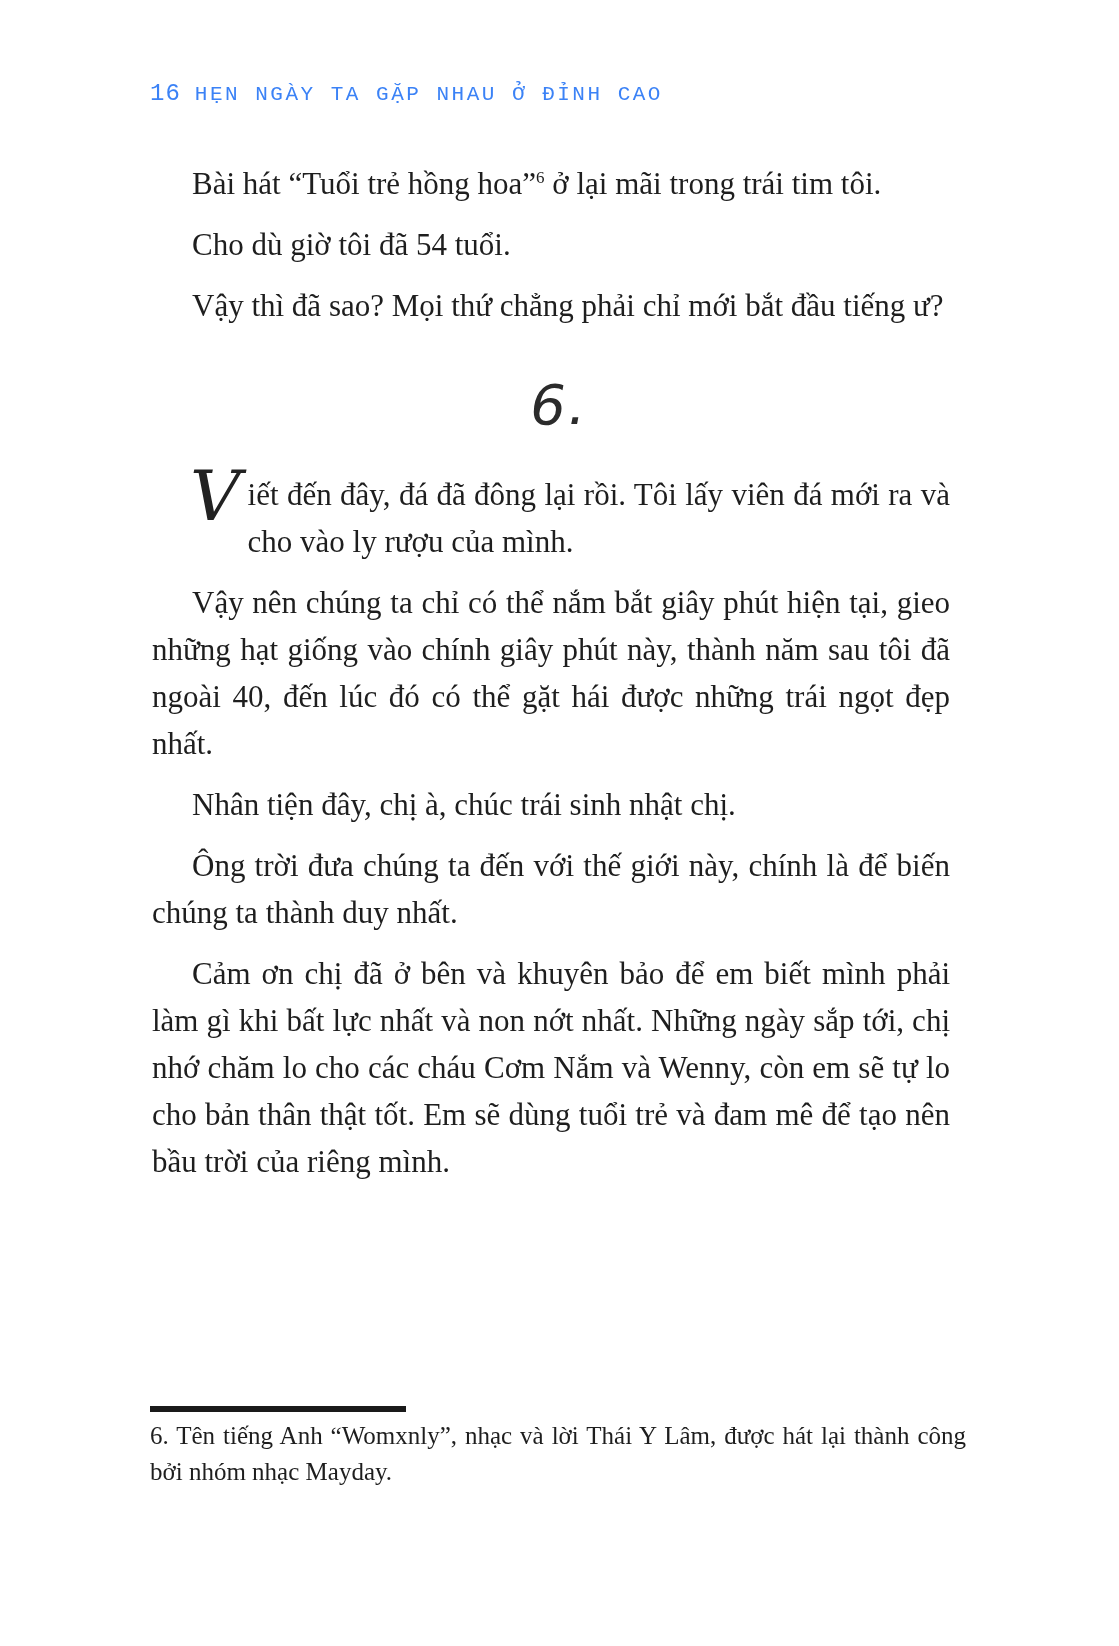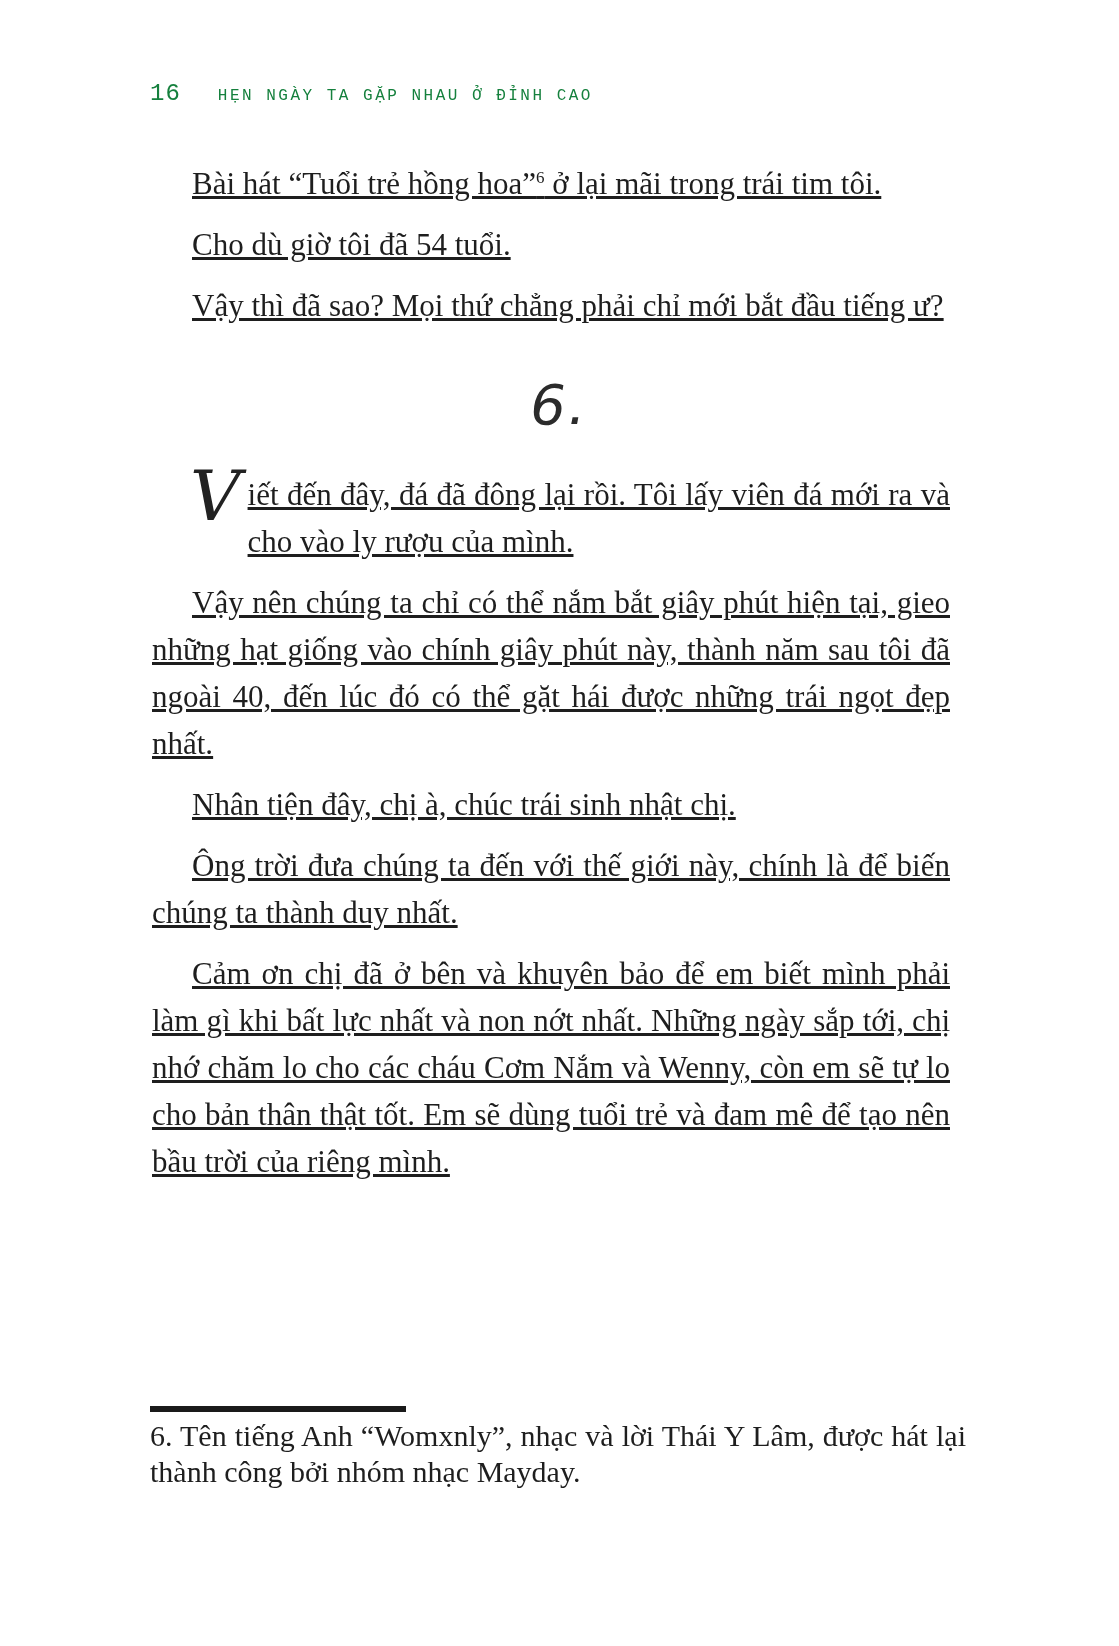--- a/index.html
+++ b/index.html
@@ -18,47 +18,45 @@
     overflow: hidden;
     box-sizing: border-box;
   }
   
   .page-header {
     position: absolute;
     top: 80px;
     left: 150px;
     display: flex;
     align-items: baseline;
-    gap: 22px;
-    color: #15803d;
+    gap: 14px;
+    color: #3b82f6;
     font-family: "Liberation Mono", "DejaVu Sans Mono", monospace;
   }
   .page-number {
     font-size: 24px;
     letter-spacing: 1px;
   }
   .running-title {
-    font-size: 16px;
+    font-size: 21px;
     letter-spacing: 2.5px;
-    margin-left: 15px;
   }
   
   .body-text {
     position: absolute;
     top: 160px;
     left: 152px;
     width: 814px;
     font-size: 31px;
     line-height: 47px;
     text-align: justify;
   }
   .para {
     margin: 0 16px 14px 0;
     text-indent: 40px;
-    text-decoration: underline;
   }
   .fn-sup {
     font-size: 17px;
     vertical-align: super;
     line-height: 0;
   }
   
   .section-number {
     margin: 36px 0 26px 0;
     text-align: center;
@@ -94,21 +92,21 @@
     top: 1406px;
     width: 256px;
     height: 6px;
     background: #1a1a1a;
   }
   .footnote {
     position: absolute;
     left: 150px;
     top: 1418px;
     width: 816px;
-    font-size: 30px;
+    font-size: 25px;
     line-height: 36px;
     text-align: justify;
     color: #1e1e1e;
   }
 </style>
 </head>
 <body>
 
 <div class="page">
 

